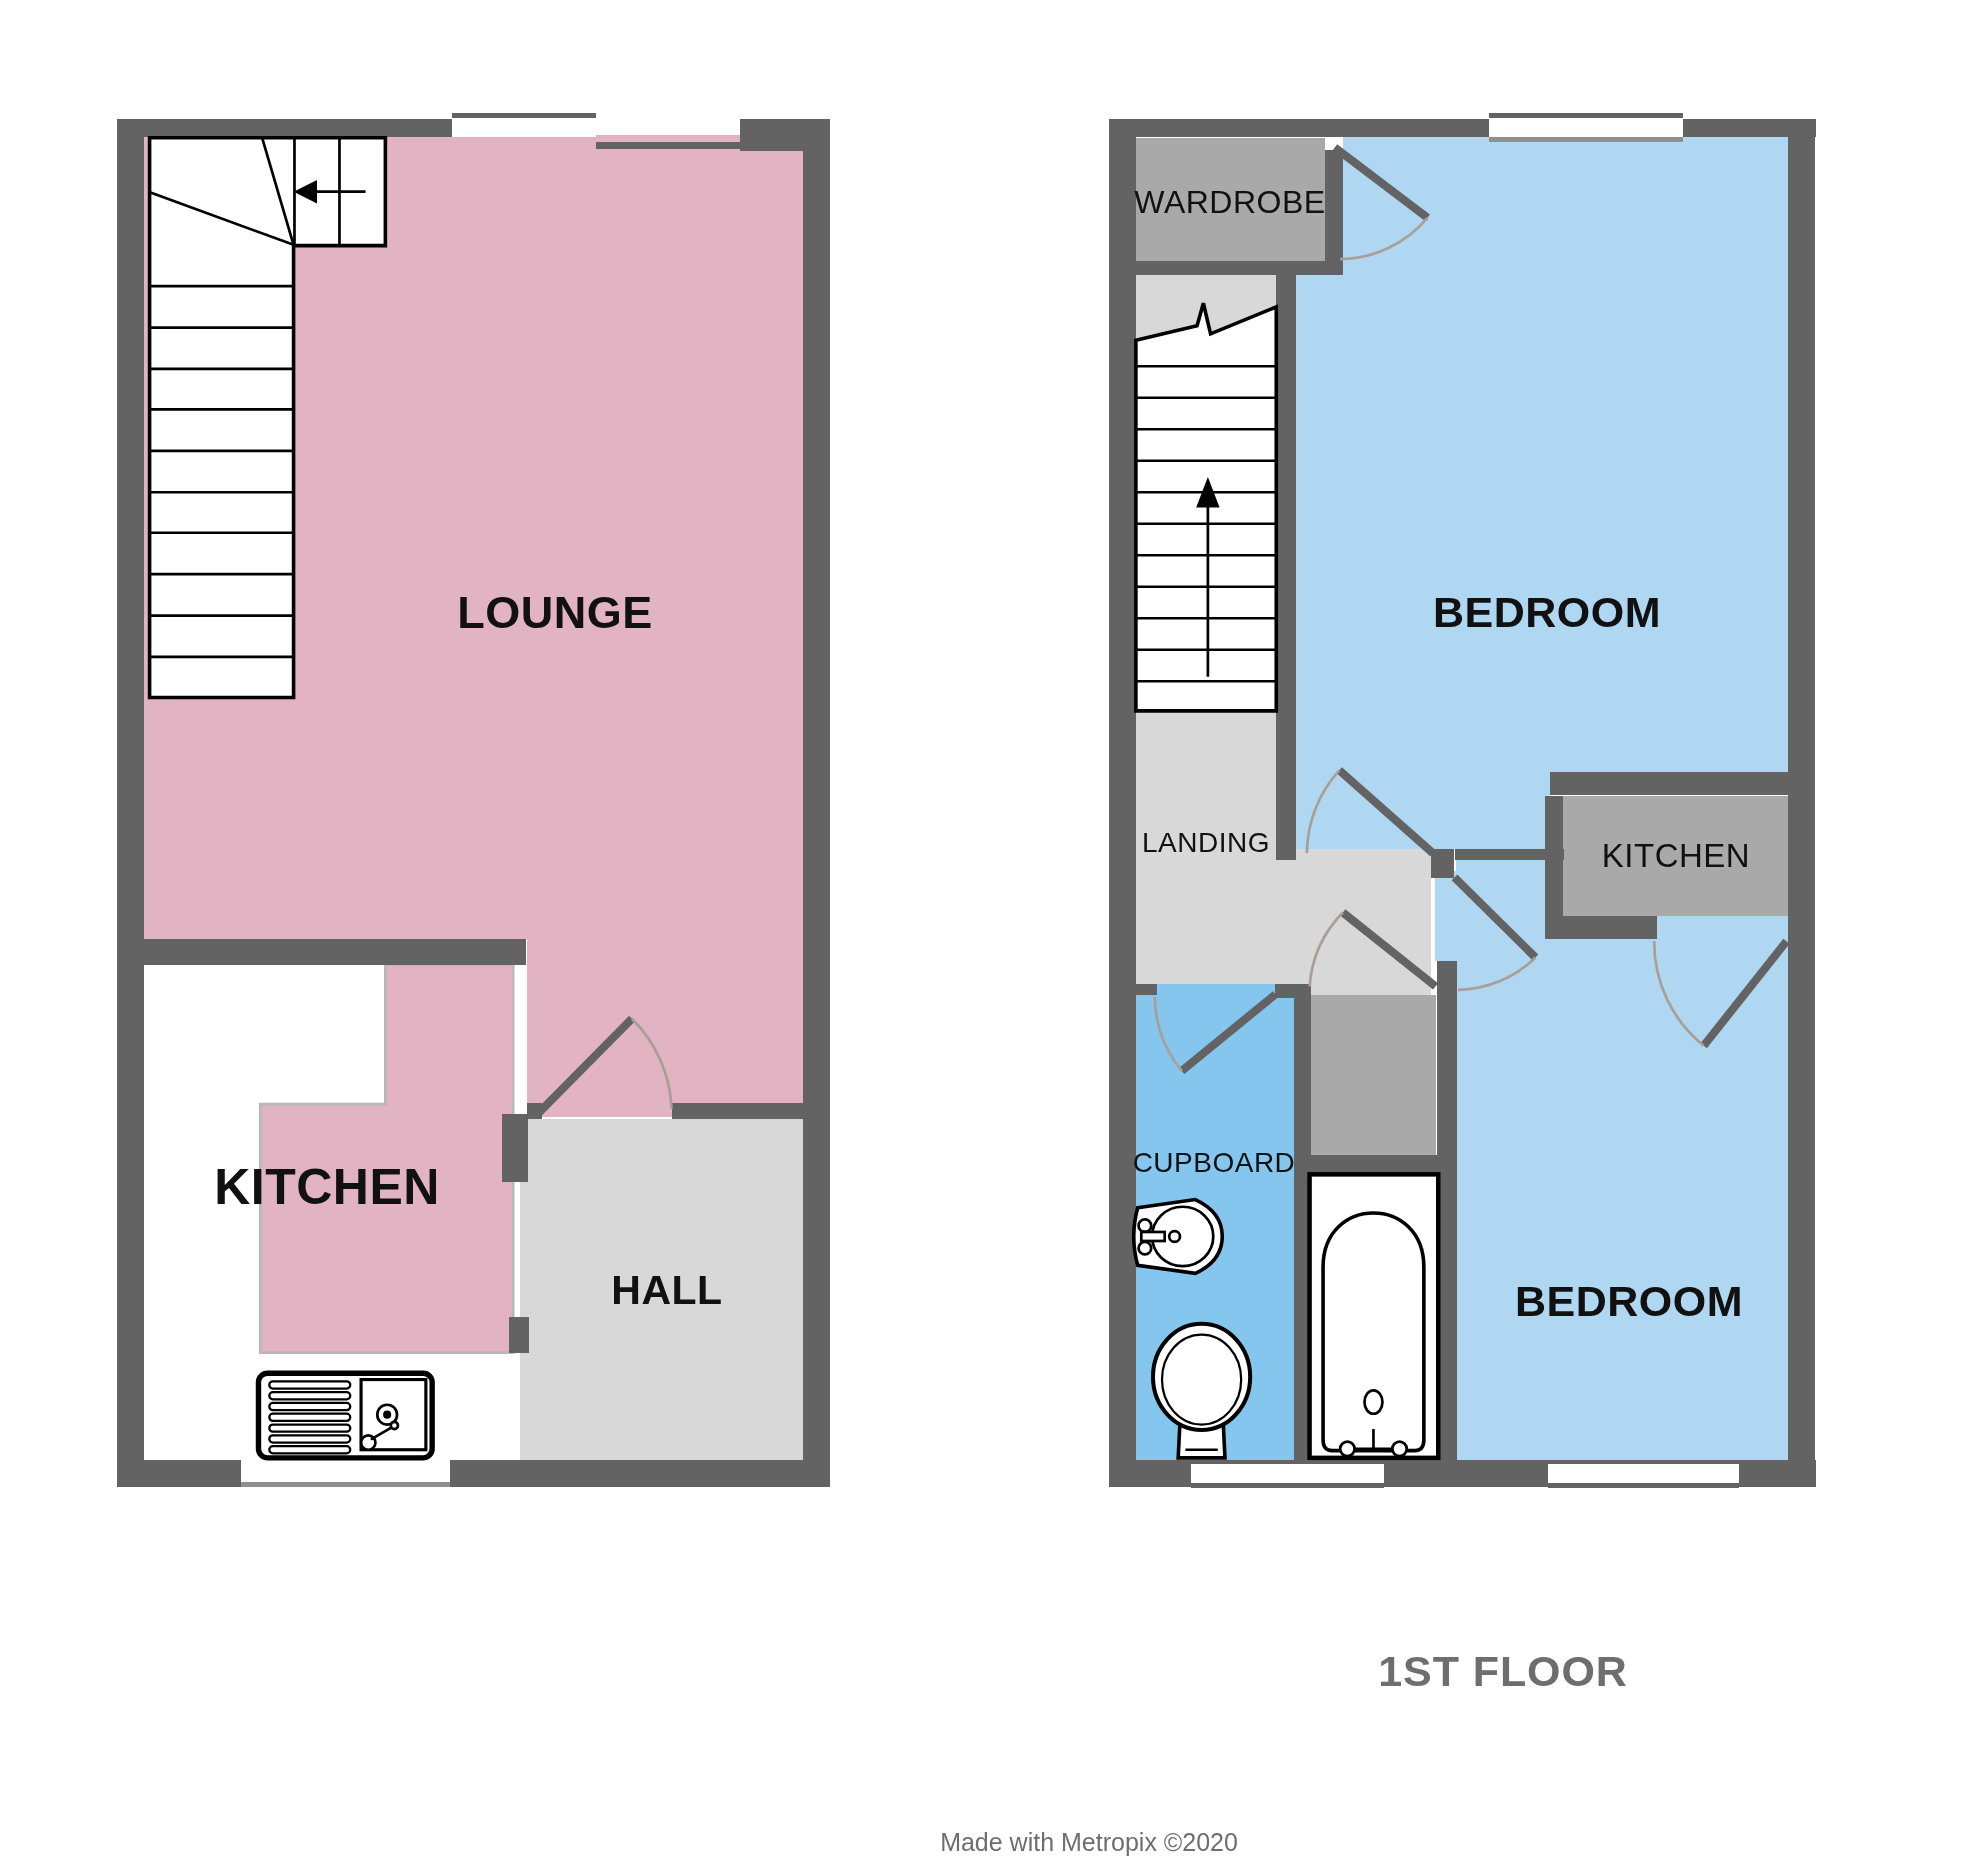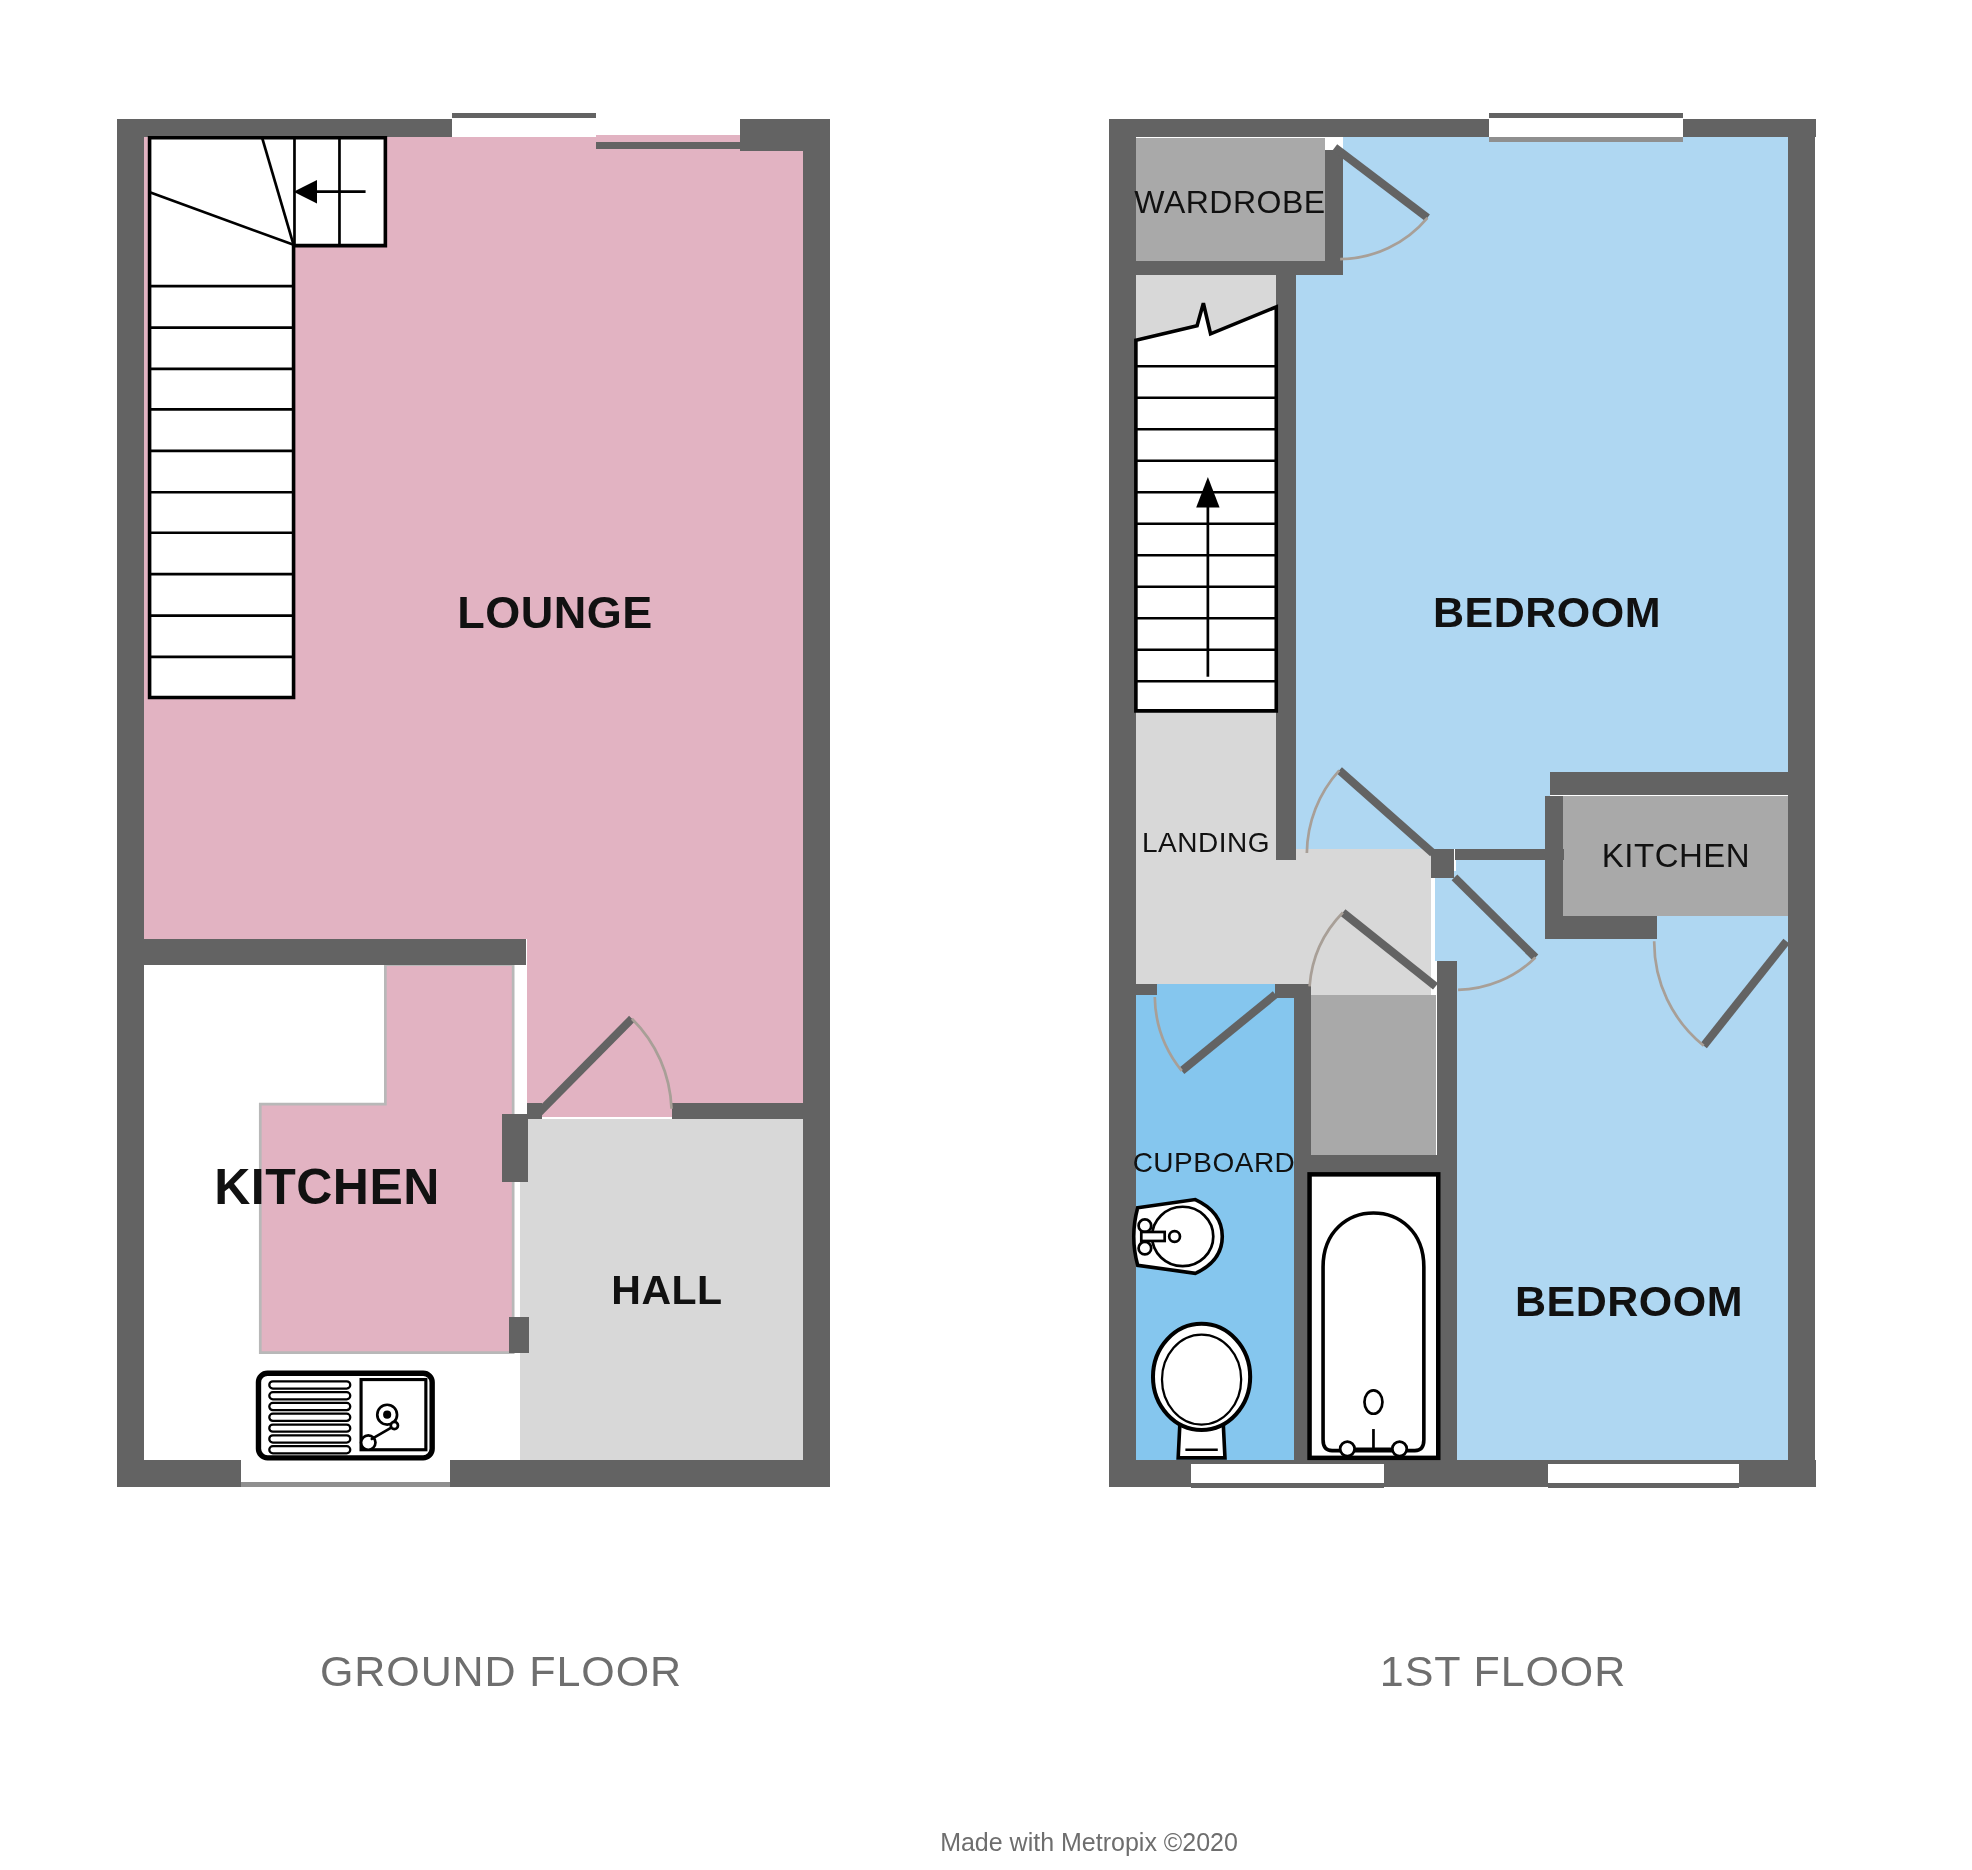--- a/index.html
+++ b/index.html
@@ -234,18 +234,17 @@
   <div class="room-label" style="left:327px;top:1187px;font-size:50px;">KITCHEN</div>
   <div class="room-label" style="left:667px;top:1290px;font-size:41px;">HALL</div>
 
   <div class="small-label" style="left:1230px;top:202px;font-size:32px;">WARDROBE</div>
   <div class="room-label" style="left:1547px;top:612px;font-size:43px;">BEDROOM</div>
   <div class="small-label" style="left:1206px;top:843px;font-size:28px;">LANDING</div>
   <div class="small-label" style="left:1676px;top:856px;font-size:33px;">KITCHEN</div>
   <div class="small-label" style="left:1214px;top:1163px;font-size:28px;">CUPBOARD</div>
   <div class="room-label" style="left:1629px;top:1301px;font-size:43px;">BEDROOM</div>
 
-  <div class="caption" style="left:501px;top:1671px;font-size:43px;">GROUND FLOOR</div>
-  <div class="caption" style="left:1503px;top:1671px;font-size:43px;">1ST FLOOR</div>
+  <div class="caption" style="left:1503px;top:1671px;font-size:43px;font-weight:bold;">1ST FLOOR</div>
   <div class="caption" style="left:1089px;top:1842px;font-size:25px;letter-spacing:0;">Made with Metropix ©2020</div>
 
 </div>
 
 
 </body></html>

